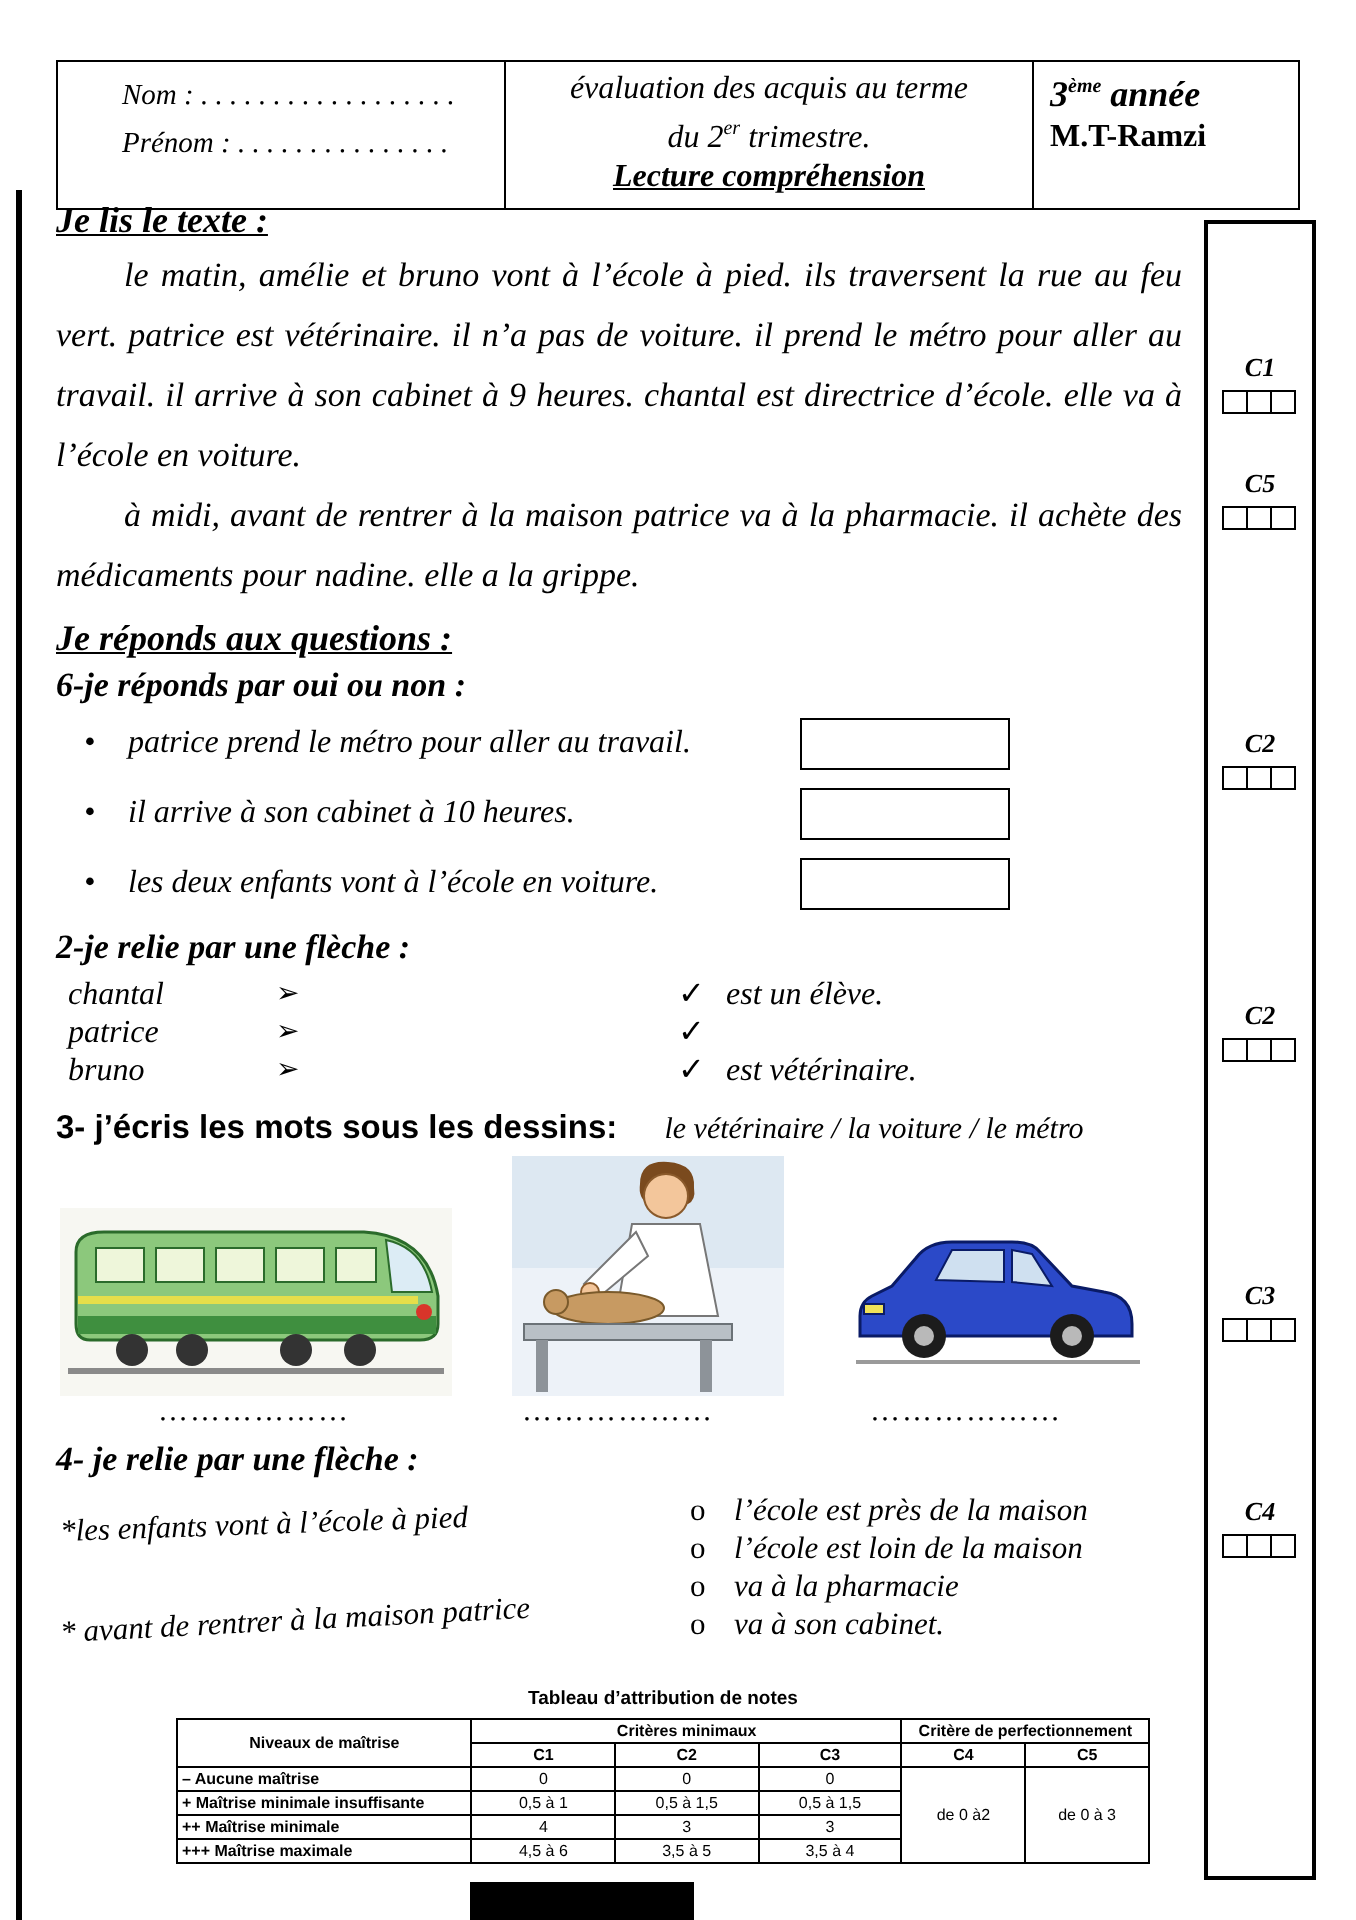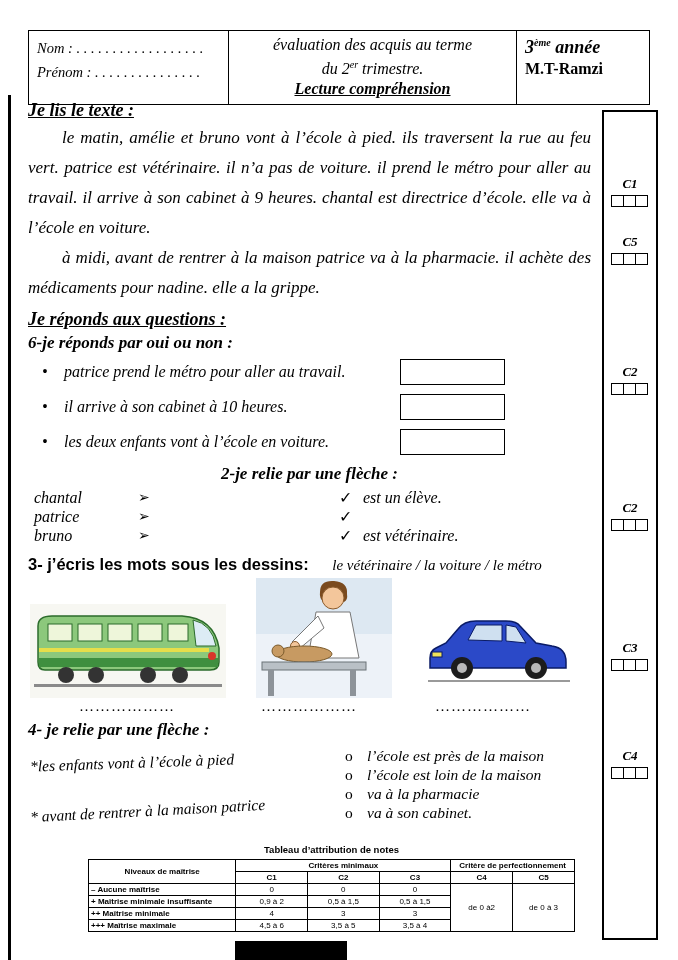--- a/index.html
+++ b/index.html
@@ -6,36 +6,36 @@
   body { background: #ffffff; }
   .page {
     position: relative; width: 678px; height: 960px; background: #fff;
     font-family: "Liberation Serif", serif; color: #000; overflow: hidden;
   }
   
   .left-line { position: absolute; left: 8px; top: 95px; width: 3px; height: 865px; background: #000; }
   .bottom-bar { position: absolute; left: 235px; top: 941px; width: 112px; height: 19px; background: #000; }
 
   
-  .header { position: absolute; top: 30px; left: 28px; width: 622px; display: flex; border: 1.5px solid #000; background: #fff; }
+  .header { position: absolute; top: 30px; left: 28px; width: 622px; display: flex; border: 1.5px solid #000; background: #fff; padding-left: 24px; }
   .hcell { padding: 5px 8px; }
   .hcell.left { width: 200px; border-right: 1.5px solid #000; font-style: italic; font-size: 14.5px; line-height: 24px; }
   .hcell.center { flex: 1; border-right: 1.5px solid #000; text-align: center; font-style: italic; font-size: 16px; line-height: 20px; padding-top: 4px; }
   .hcell.center .subject { font-weight: bold; text-decoration: underline; }
   .hcell.right { width: 132px; padding-top: 6px; }
   .grade { font-weight: bold; font-style: italic; font-size: 18px; }
   .teacher { font-weight: bold; font-size: 16px; margin-top: 2px; }
   sup { font-size: 10px; }
 
   
   .content { position: absolute; left: 28px; top: 100px; width: 563px; }
   .h-main { font-size: 18px; font-weight: bold; font-style: italic; text-decoration: underline; margin-bottom: 2px; }
   .reading p { font-style: italic; font-size: 17px; line-height: 30px; text-align: justify; text-indent: 34px; }
   .h-sub { font-size: 17px; font-weight: bold; font-style: italic; margin-top: 3px; }
-  .mt6 { margin-top: 6px; } .mt8 { margin-top: 8px; text-align: center; } .mt10 { margin-top: 10px; }
+  .mt6 { margin-top: 6px; } .mt8 { margin-top: 8px; } .mt10 { margin-top: 10px; }
 
   
   .q1-row { position: relative; height: 26px; margin: 6px 0 9px 14px; font-style: italic; font-size: 16px; line-height: 26px; }
   .q1-bullet { display: inline-block; width: 22px; }
   .answer-box { position: absolute; left: 358px; top: 0; width: 105px; height: 26px; border: 1px solid #000; background: #fff; }
 
   
   .q2-grid { margin-top: 4px; }
   .q2-row { display: flex; font-style: italic; font-size: 16px; line-height: 19px; }
   .q2-name { width: 110px; padding-left: 6px; }
@@ -244,21 +244,21 @@
         <tr>
           <td class="lbl">– Aucune maîtrise</td>
           <td>0</td>
           <td>0</td>
           <td>0</td>
           <td rowspan="4">de 0 à2</td>
           <td rowspan="4">de 0 à 3</td>
         </tr>
         <tr>
           <td class="lbl">+ Maîtrise minimale insuffisante</td>
-          <td>0,9 à 2</td>
+          <td>0,5 à 1</td>
           <td>0,5 à 1,5</td>
           <td>0,5 à 1,5</td>
         </tr>
         <tr>
           <td class="lbl">++ Maîtrise minimale</td>
           <td>4</td>
           <td>3</td>
           <td>3</td>
         </tr>
         <tr>

